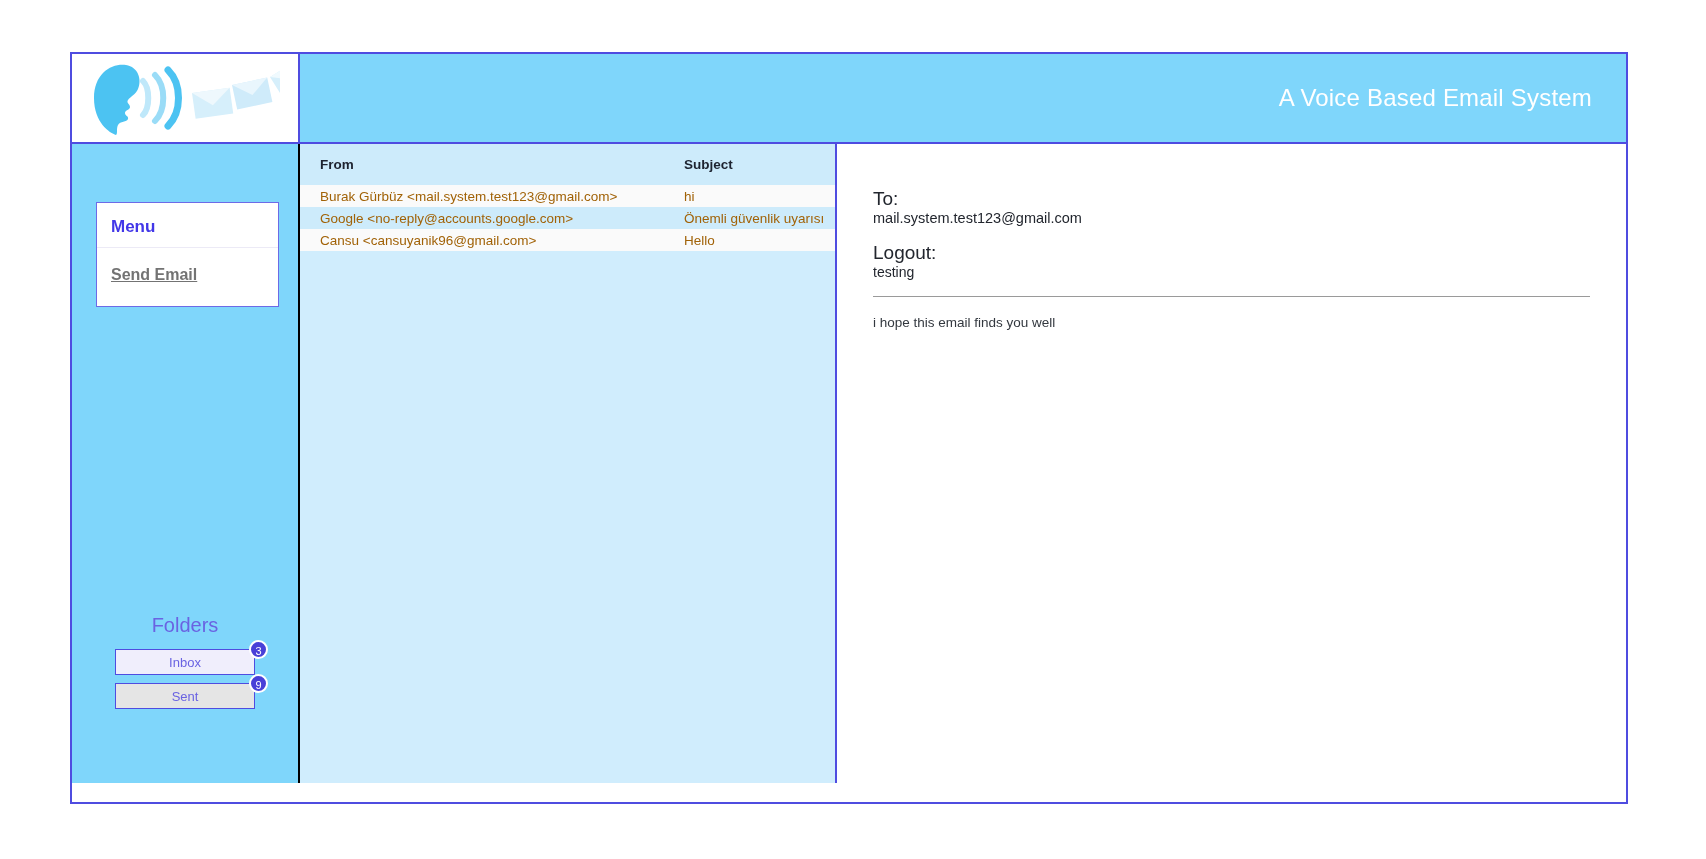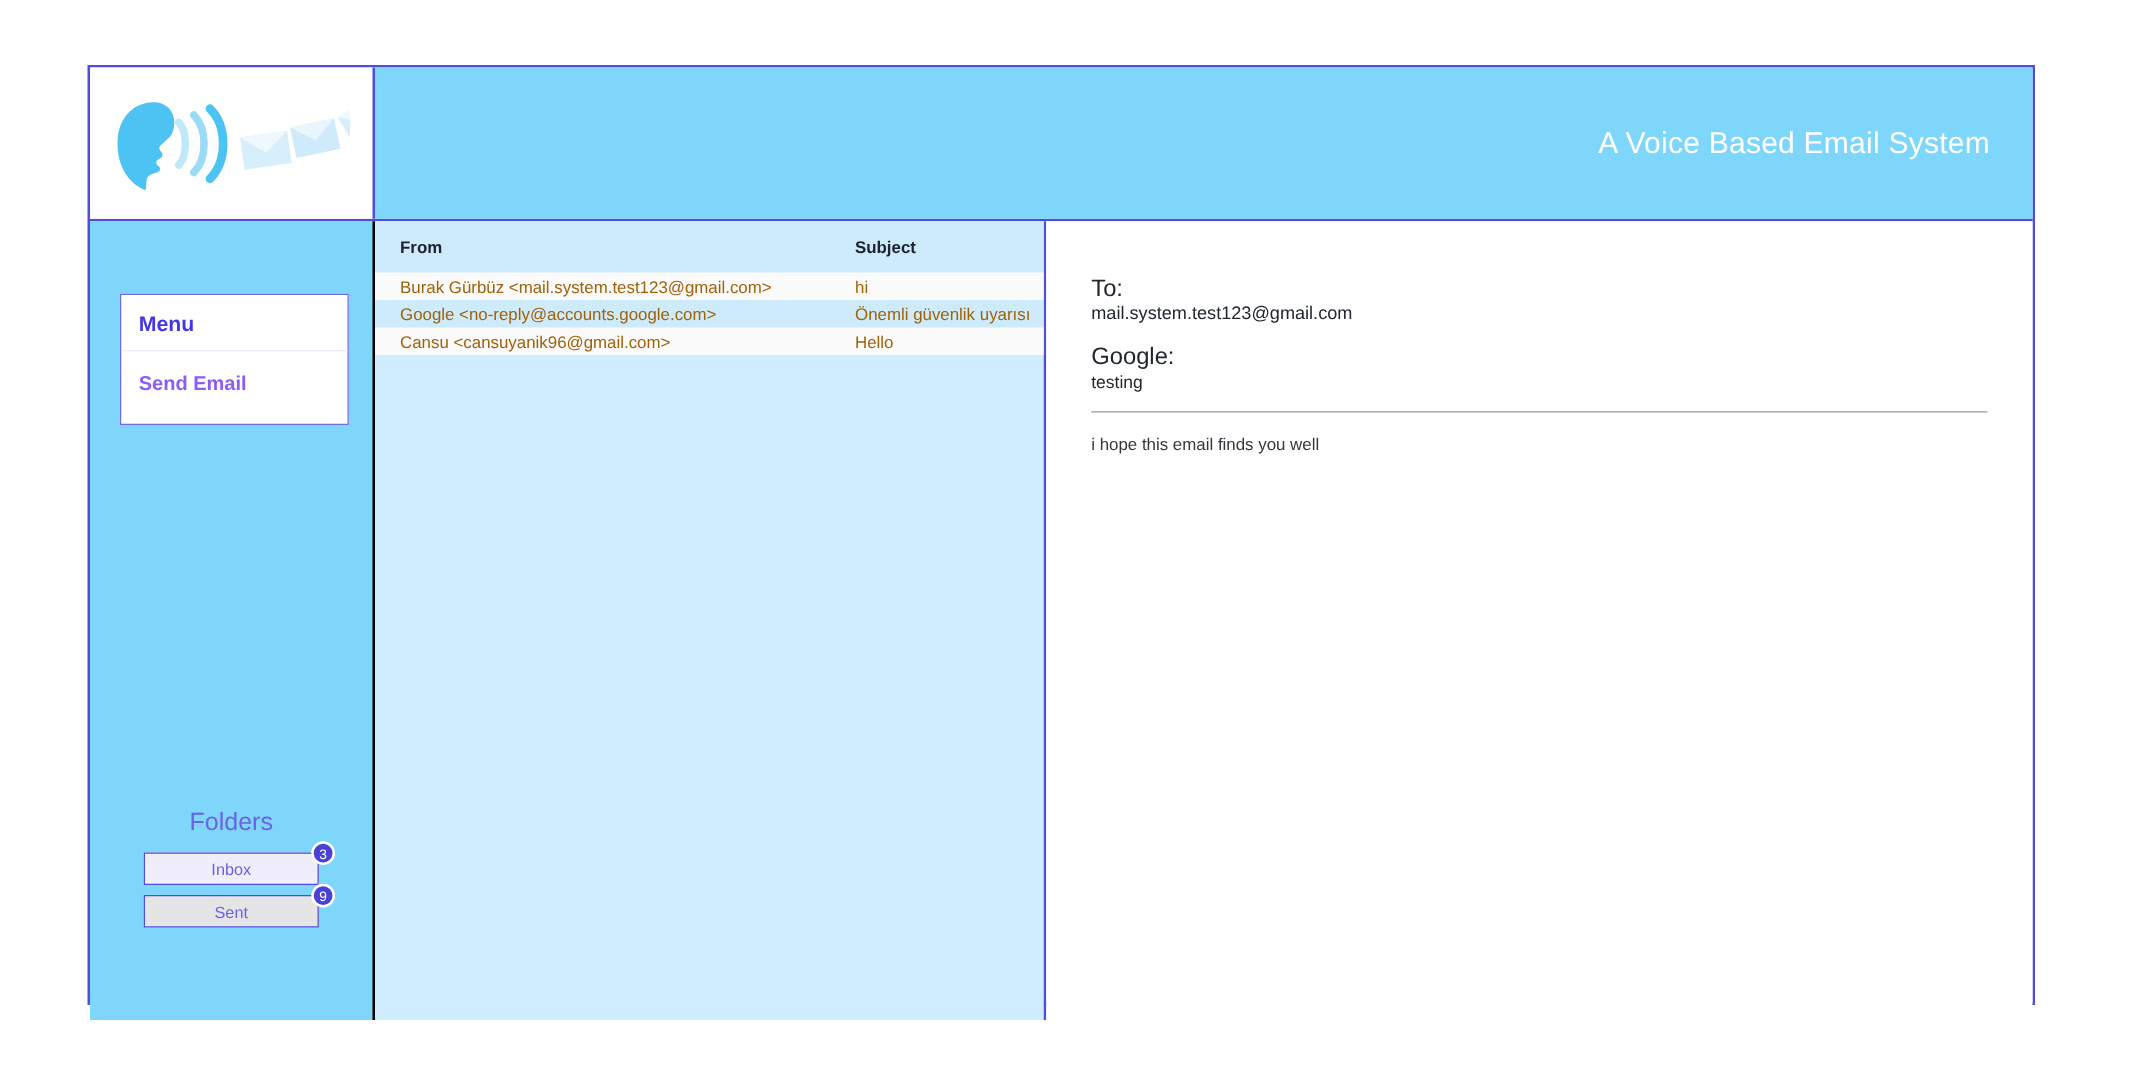--- a/index.html
+++ b/index.html
@@ -19,21 +19,21 @@
     width: 1558px;
     height: 752px;
     border: 2px solid #4f4ce0;
     box-sizing: border-box;
     background: #ffffff;
   }
 
   
   #header {
     display: flex;
-    height: 123px;
+    height: 90px;
     box-sizing: border-box;
     border-bottom: 2px solid #4f4ce0;
   }
 
   #logo-cell {
     width: 228px;
     box-sizing: border-box;
     border-right: 2px solid #4f4ce0;
     background: #ffffff;
     display: flex;
@@ -89,25 +89,26 @@
   .menu-heading {
     color: #4237e8;
     font-weight: bold;
     font-size: 17px;
     padding: 2px 0 10px 14px;
     border-bottom: 1px solid #eceaf6;
     margin-bottom: 10px;
   }
 
   .menu-item {
-    color: #8b5cf6;
+    color: #737373;
     font-weight: bold;
     font-size: 16px;
     padding: 8px 0 8px 14px;
     cursor: pointer;
+    text-decoration: underline;
   }
 
   #folders-block {
     position: absolute;
     left: 0;
     right: 0;
     top: 470px;
     text-align: center;
   }
 
@@ -308,21 +309,21 @@
         <div class="col-subject">Hello</div>
       </div>
     </div>
 
     <div id="reading-pane">
       <div class="field-line">
         <div class="field-label to-label">To:</div>
         <div class="field-value to-value">mail.system.test123@gmail.com</div>
       </div>
       <div class="field-line">
-        <div class="field-label">Google:</div>
+        <div class="field-label">Logout:</div>
         <div class="field-value">testing</div>
       </div>
       <div id="mail-divider"></div>
       <div id="mail-body">i hope this email finds you well</div>
     </div>
 
   </div>
 </div>
 
 </body></html>

